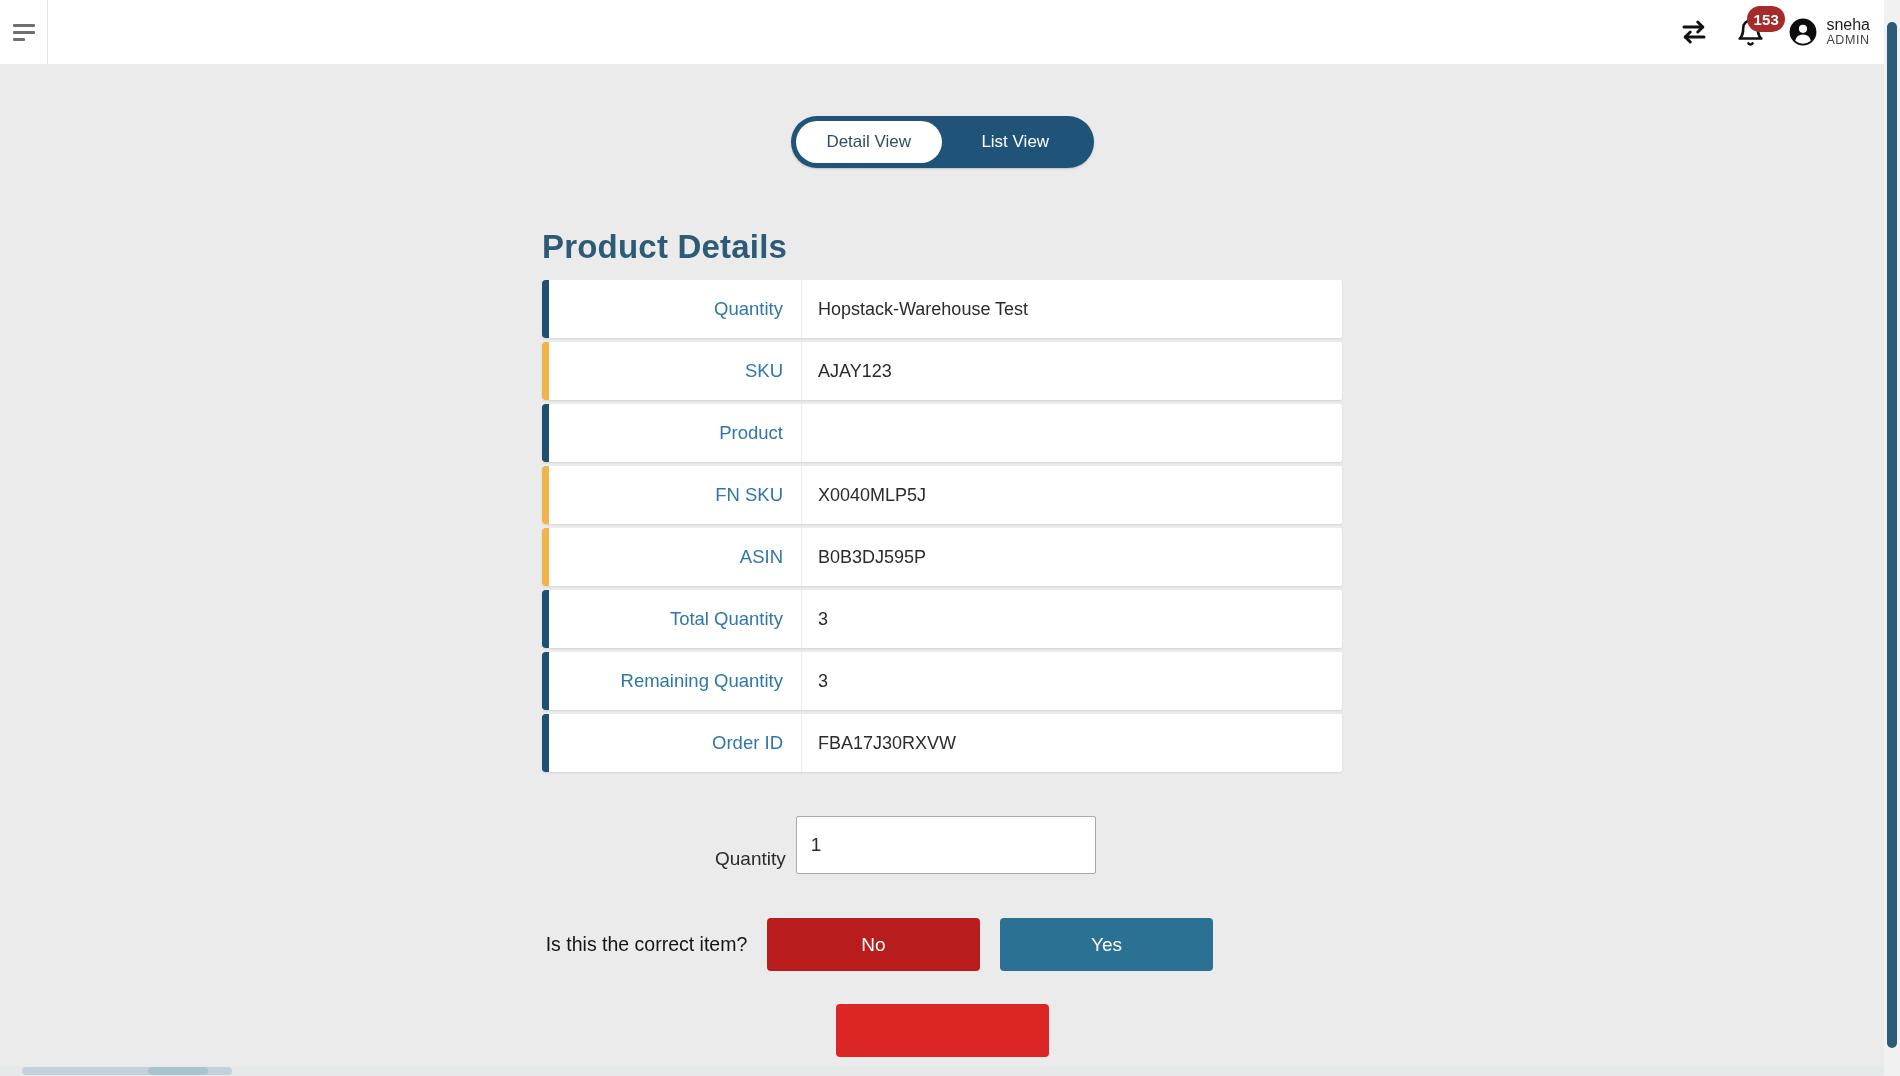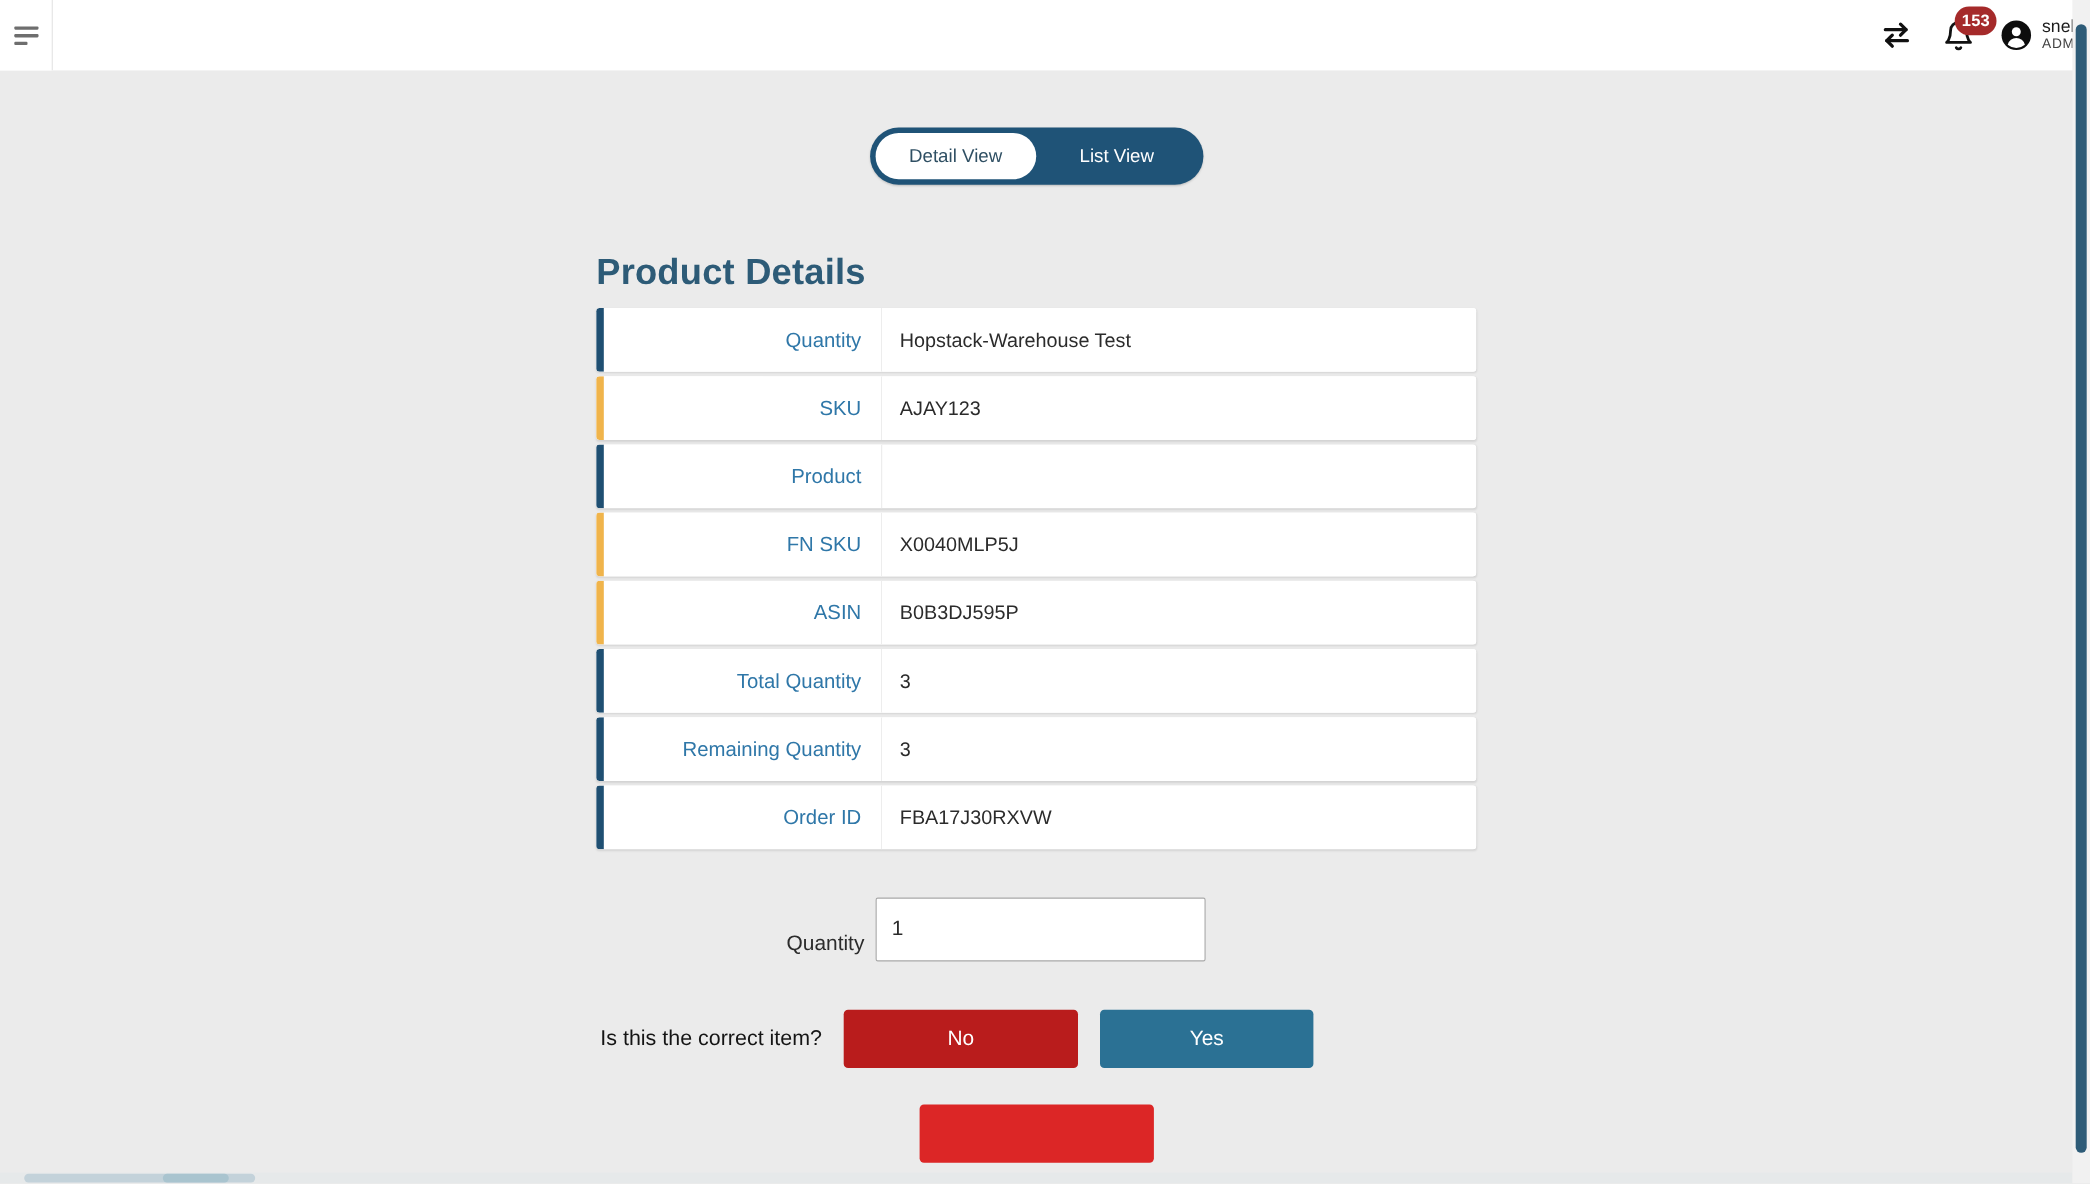--- a/index.html
+++ b/index.html
@@ -55,20 +55,21 @@
   .hamburger span:nth-child(1) { width: 22px; }
   .hamburger span:nth-child(2) { width: 22px; }
   .hamburger span:nth-child(3) { width: 12px; }
 
   .topbar-spacer { flex: 1 1 auto; }
 
   .topbar-right {
     display: flex;
     align-items: center;
     gap: 22px;
+    padding-right: 30px;
     height: 64px;
   }
 
   .icon-btn {
     position: relative;
     width: 34px; height: 34px;
     display: flex;
     align-items: center;
     justify-content: center;
     cursor: pointer;
@@ -276,21 +277,21 @@
     display: flex;
     align-items: center;
     justify-content: center;
   }
   .btn-no {
     width: 213px;
     background: #b91c1c;
     margin-right: 20px;
   }
   .btn-yes {
-    width: 194px;
+    width: 213px;
     background: #2b7194;
     text-align: center;
   }
 
   
   .bottom-btn-row {
     width: 800px;
     margin: 33px auto 0 auto;
     display: flex;
     justify-content: center;

